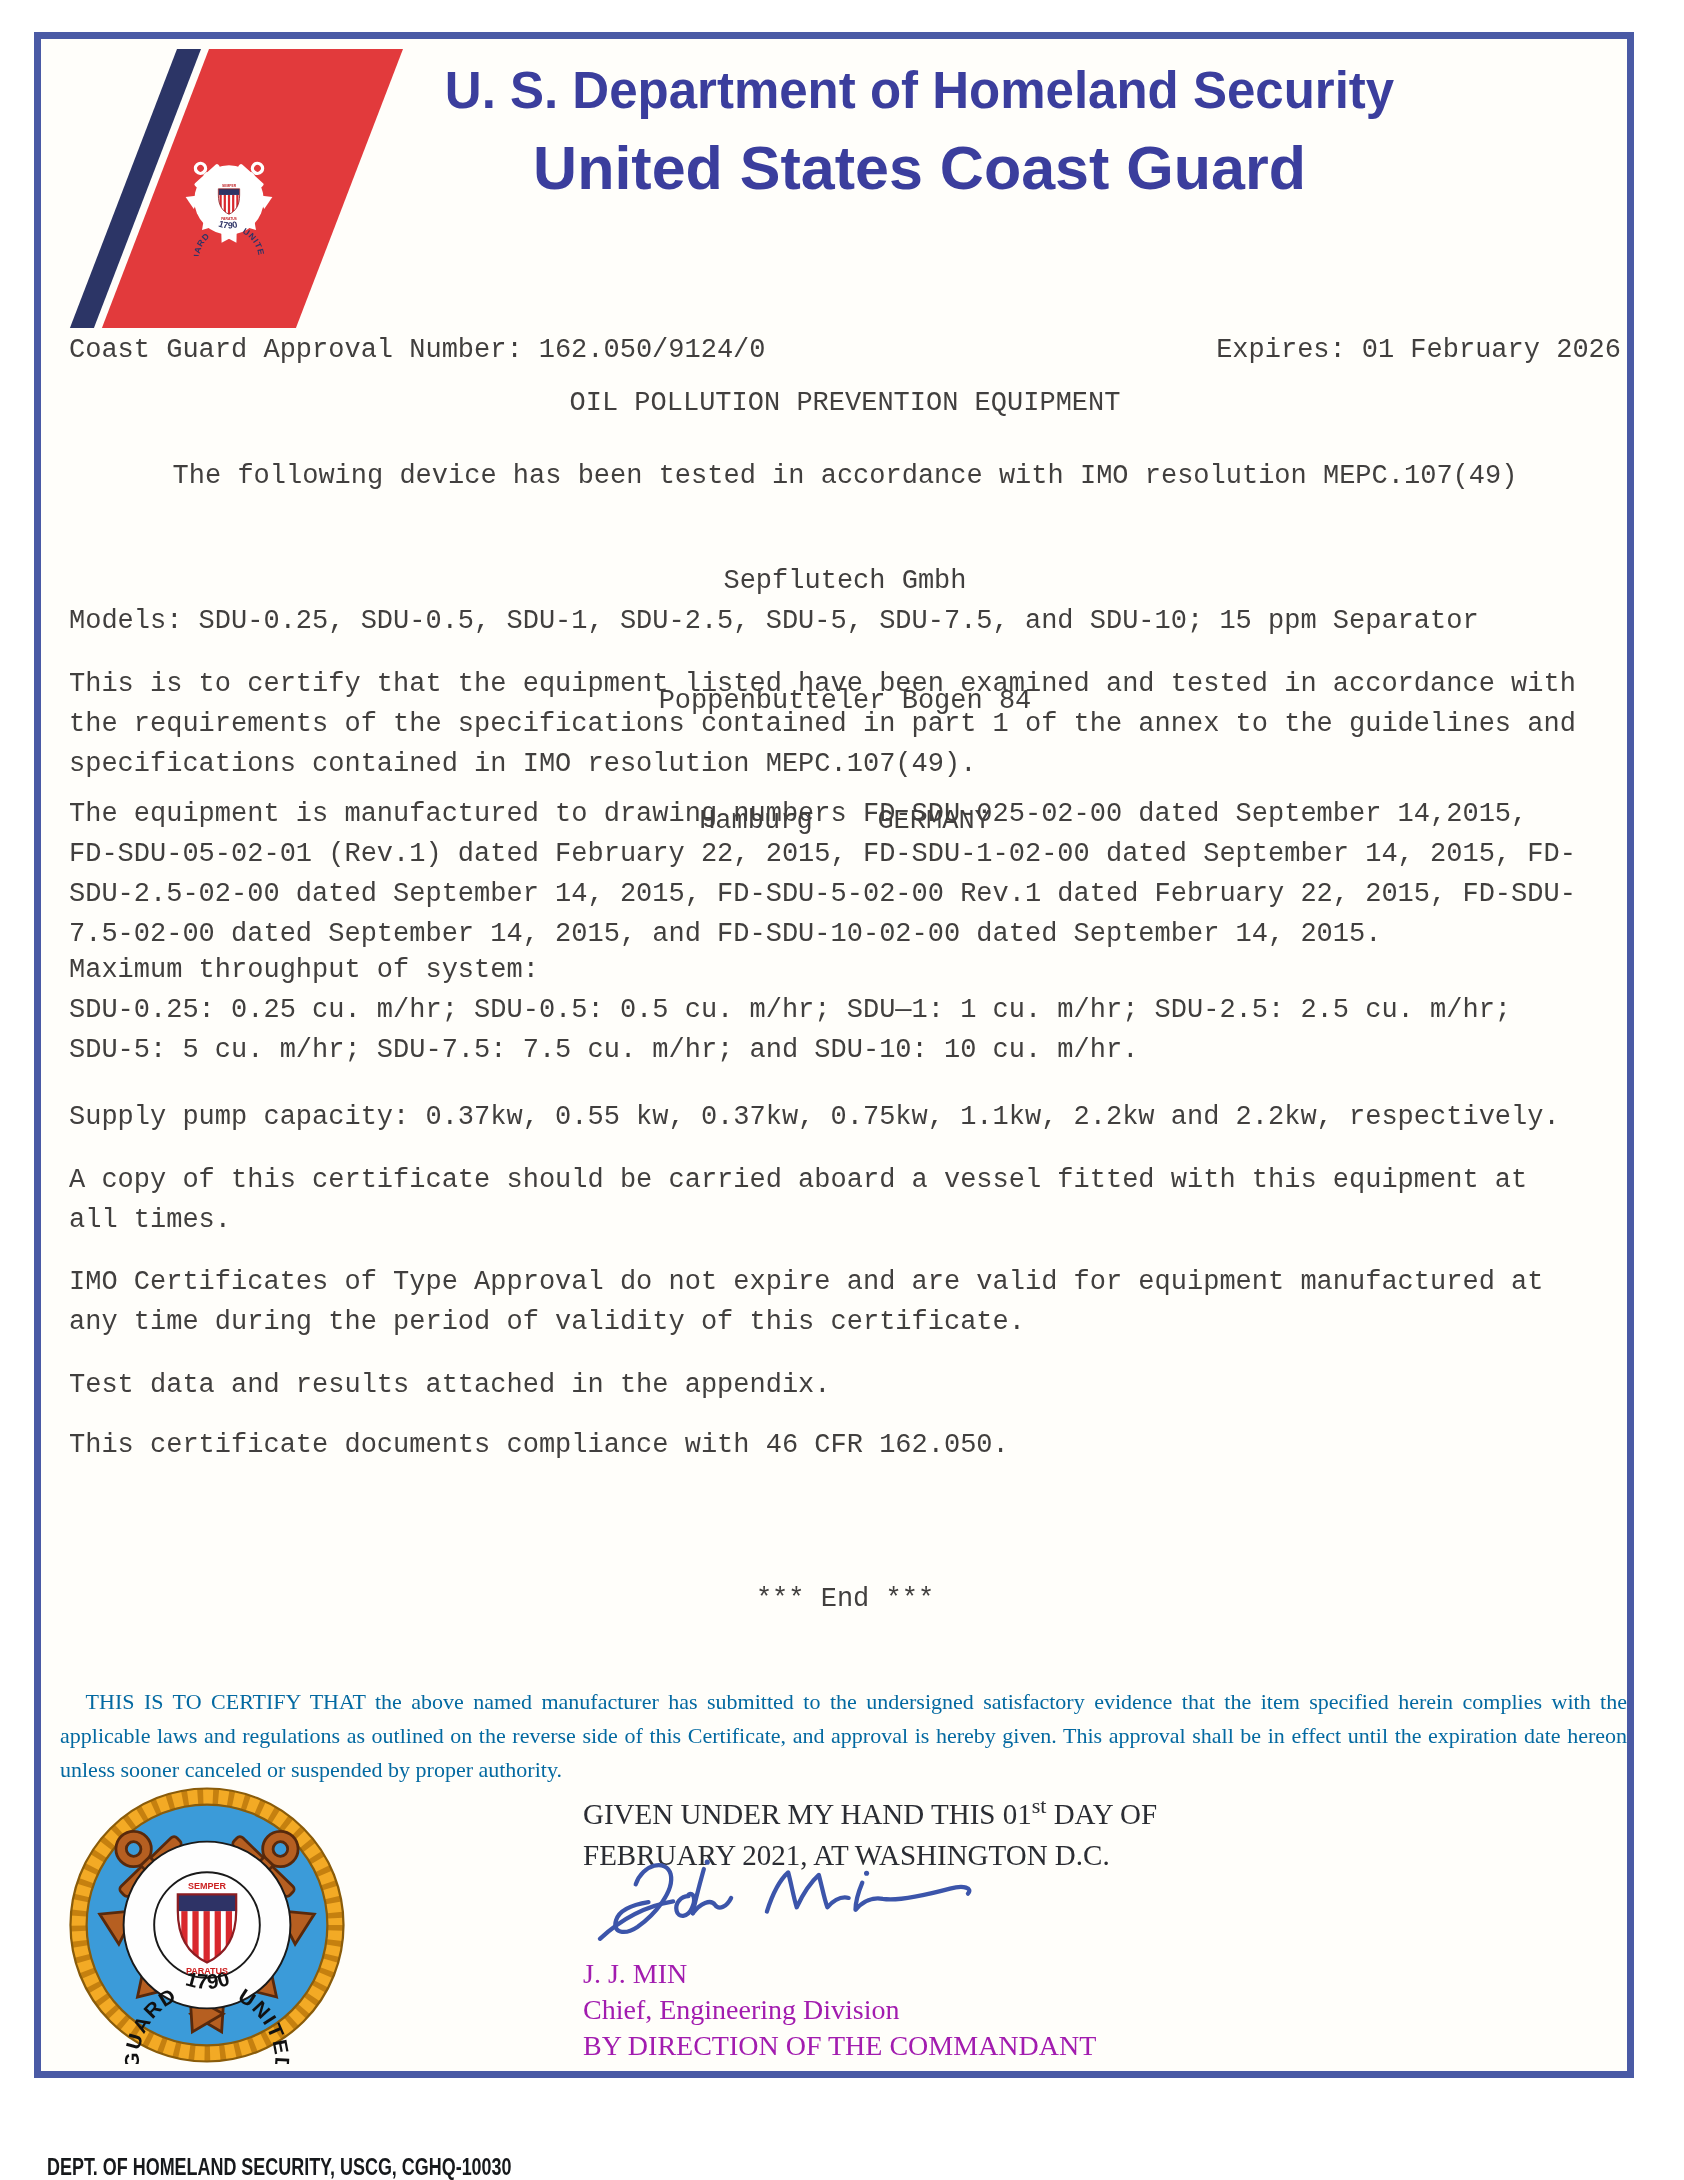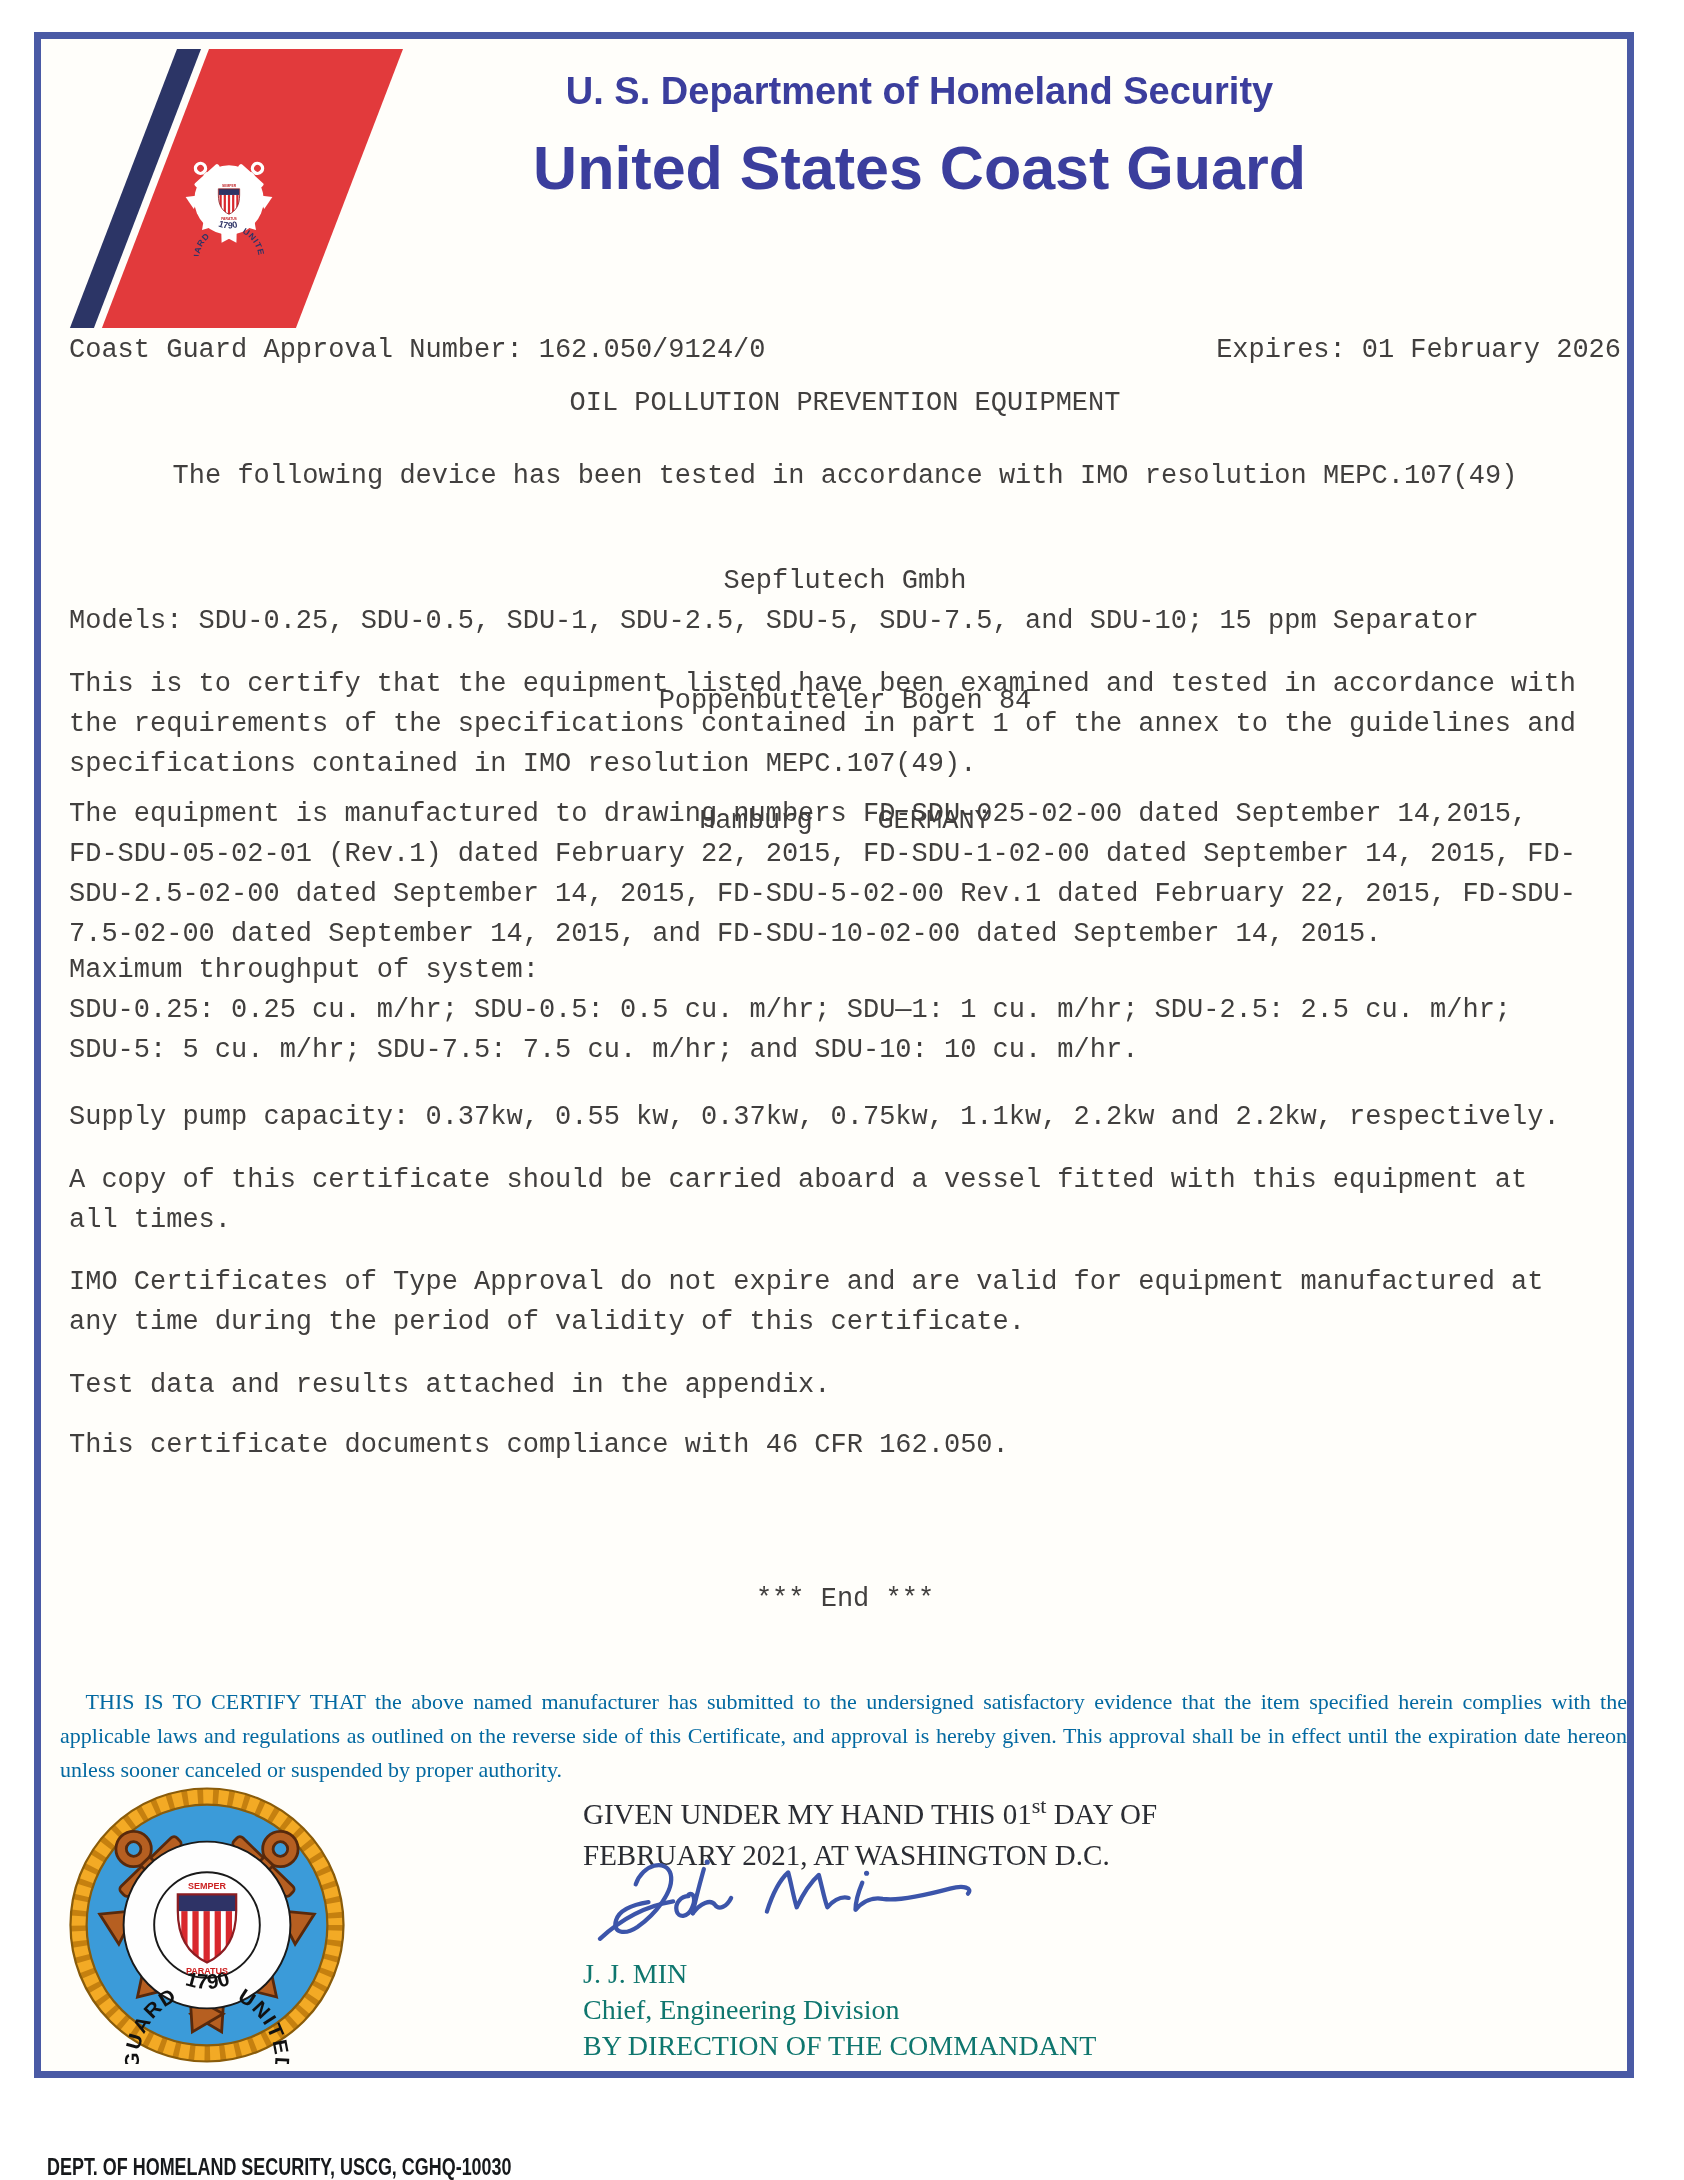--- a/index.html
+++ b/index.html
@@ -10,41 +10,41 @@
 
   
   .racing-stripe{position:absolute;left:81px;top:49px;width:294px;height:279px;}
   .stripe{position:absolute;top:0;height:279px;transform:skewX(-21deg);transform-origin:top left;}
   .stripe-blue{left:96px;width:24px;background:#2c3566;}
   .stripe-red{left:128px;width:194px;background:#e23a3c;}
   .emblem-top{position:absolute;left:92px;top:95px;width:112px;height:112px;}
 
   
   .header-titles{position:absolute;left:366px;top:61px;width:1107px;text-align:center;color:#3b3e9d;}
-  .agency{font-weight:bold;font-size:38px;line-height:60px;letter-spacing:0px;}
+  .agency{font-weight:bold;font-size:51px;line-height:60px;letter-spacing:0px;}
   .service{font-weight:bold;font-size:61px;line-height:70px;margin-top:12px;}
   .doc-title{font-family:"DejaVu Serif",serif;font-weight:bold;font-size:80px;line-height:89px;
              margin-top:8.5px;letter-spacing:0.9px;text-shadow:0.9px 0 0 #3b3e9d;}
 
   
   .mono{position:absolute;left:69px;width:1552px;font-family:"Liberation Mono","DejaVu Sans Mono",monospace;
         font-size:27px;line-height:40px;color:#413f3e;white-space:pre-wrap;}
   .center{text-align:center;}
   .approval-row{display:flex;justify-content:space-between;white-space:pre;}
   .vgap{margin-left:16px;}
 
   
   .cert-clause{position:absolute;left:60px;top:1685px;width:1567px;font-family:"Liberation Serif",serif;
         font-size:22px;line-height:34px;color:#0369a1;text-align:justify;text-indent:25.6px;}
   .given{position:absolute;left:583px;top:1785px;font-family:"Liberation Serif",serif;font-size:29px;
         line-height:41px;color:#2b2d33;}
   .given sup{font-size:22px;}
   .signature-svg{position:absolute;left:588px;top:1850px;width:460px;height:101px;}
   .signer{position:absolute;left:583px;top:1956px;font-family:"Liberation Serif",serif;font-size:28px;
-        line-height:36px;color:#0f766e;}
+        line-height:36px;color:#a21caf;}
 
   
   .seal-svg{position:absolute;left:68px;top:1786px;width:278px;height:278px;}
 
   
   .footer{position:absolute;left:47px;top:2089px;font-weight:bold;font-size:23px;line-height:31.5px;
         color:#17191c;transform:scaleX(0.78);transform-origin:left top;white-space:pre;}
 
   svg text{font-family:"Liberation Sans",sans-serif;}
 </style>

